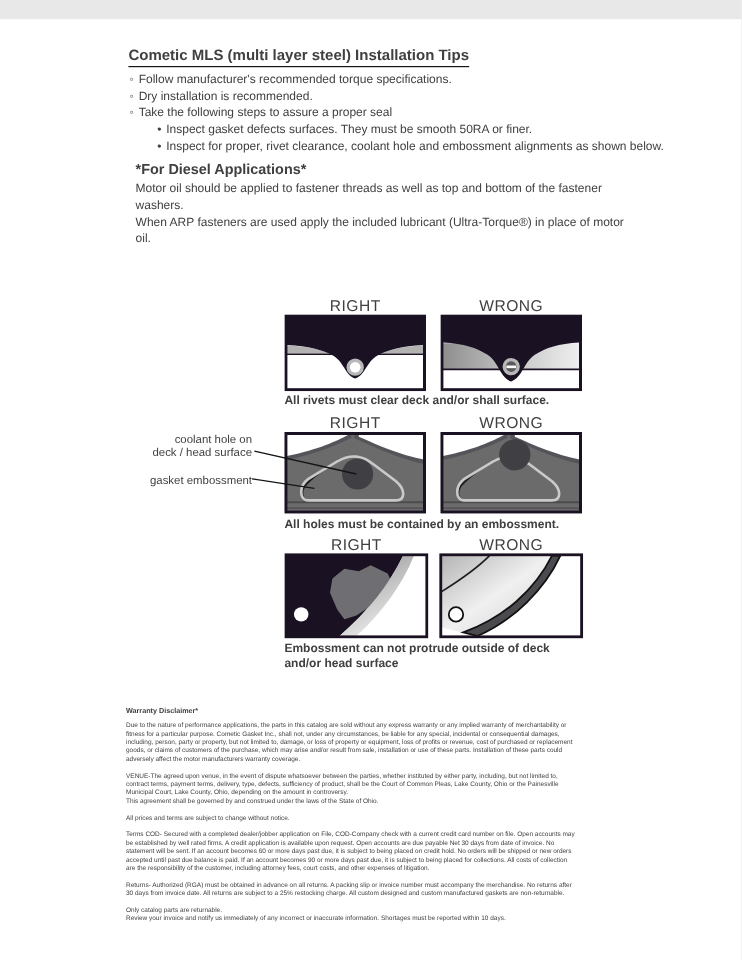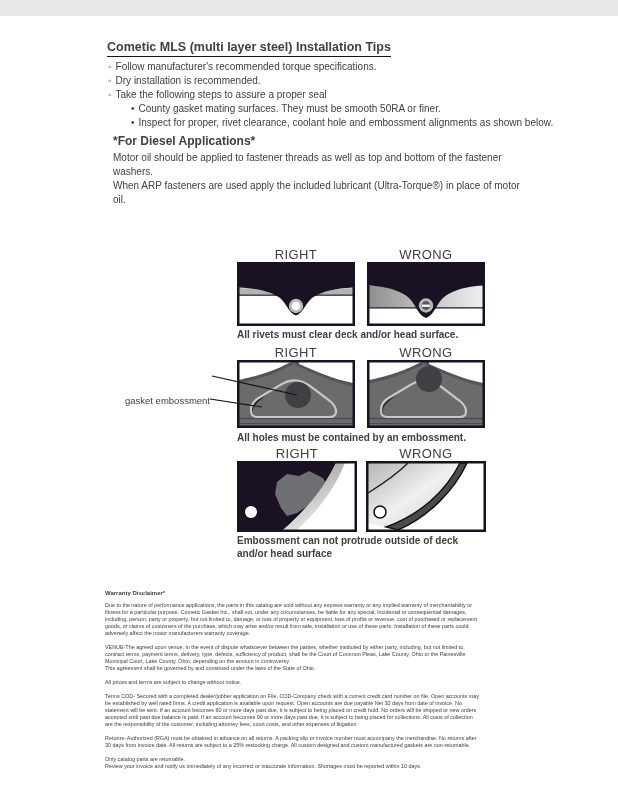--- a/index.html
+++ b/index.html
@@ -36,21 +36,21 @@
   <div class="abs bullet" style="left:108px;top:58px;">
     <span class="bmark">◦</span>
     <span>Dry installation is recommended.</span>
   </div>
   <div class="abs bullet" style="left:108px;top:72px;">
     <span class="bmark">◦</span>
     <span>Take the following steps to assure a proper seal</span>
   </div>
   <div class="abs bullet" style="left:131px;top:86px;">
     <span class="bmark">•</span>
-    <span>County gasket mating surfaces.  They must be smooth 50RA or finer.</span>
+    <span>Inspect gasket defects surfaces.  They must be smooth 50RA or finer.</span>
   </div>
   <div class="abs bullet" style="left:131px;top:100px;">
     <span class="bmark">•</span>
     <span>Inspect for proper, rivet clearance, coolant hole and embossment alignments as shown below.</span>
   </div>
 
   <div class="abs body" style="left:113px;top:135px;">Motor oil should be applied to fastener threads as well as top and bottom of the fastener washers.
 When ARP fasteners are used apply the included lubricant (Ultra-Torque®) in place of motor oil.</div>
   <div class="abs h2" style="left:113px;top:118px;">*For Diesel Applications*</div>
 
@@ -79,25 +79,27 @@
     <rect width="118" height="64" fill="#fff"></rect>
     <rect x="2" y="24" width="114" height="21.5" fill="url(#g1)"></rect>
     <line x1="2" y1="45.8" x2="116" y2="45.8" stroke="#1a1122" stroke-width="1.3"></line>
     <path d="M2,2 H116 V23.5 C98,24.5 88,28 79,33.5 C69,40 69,52 59,56 C49,52 49,40 39,33.5 C30,28 20,24.5 2,23.5 Z" fill="#1a1122"></path>
     <circle cx="59" cy="43.5" r="7.2" fill="#b8b8b8"></circle>
     <circle cx="59" cy="43.5" r="4.4" fill="#5a5a5e"></circle>
     <rect x="55" y="42.6" width="8" height="2.2" fill="#fff"></rect>
     <rect x="1.25" y="1.25" width="115.5" height="61.5" fill="none" stroke="#1a1122" stroke-width="2.5"></rect>
   </svg>
 
-  <div class="abs caption" style="left:237px;top:313px;">All rivets must clear deck and/or head surface.</div>
+  <div class="abs caption" style="left:237px;top:313px;">All rivets must clear deck and/or shall surface.</div>
 
   <div class="abs dlabel" style="left:237px;top:329px;">RIGHT</div>
   <div class="abs dlabel" style="left:367px;top:329px;">WRONG</div>
 
+  <div class="abs sidelabel" style="left:110px;top:345px;">coolant hole on
+deck / head surface</div>
   <div class="abs sidelabel" style="left:110px;top:379px;">gasket embossment</div>
 
   <svg class="abs" style="left:237px;top:344px;" width="118" height="68" viewBox="0 0 118 68">
     <rect width="118" height="68" fill="#6b6b6b"></rect>
     <path d="M2,20.5 C30,14 42,8 55,2" fill="none" stroke="#54545a" stroke-width="6"></path>
     <path d="M59,2 C80,12 98,19.5 116,23.5" fill="none" stroke="#54545a" stroke-width="6"></path>
     <path d="M2,2 H54 C42,8 30,14 2,20 Z" fill="#fff"></path>
     <path d="M62,2 L116,2 L116,23 C96,19 79,11.5 62,4 Z" fill="#fff"></path>
     <line x1="2" y1="58.5" x2="116" y2="58.5" stroke="#4c4c50" stroke-width="1.6"></line>
     <line x1="2" y1="63.5" x2="116" y2="63.5" stroke="#4c4c50" stroke-width="1.1"></line>

